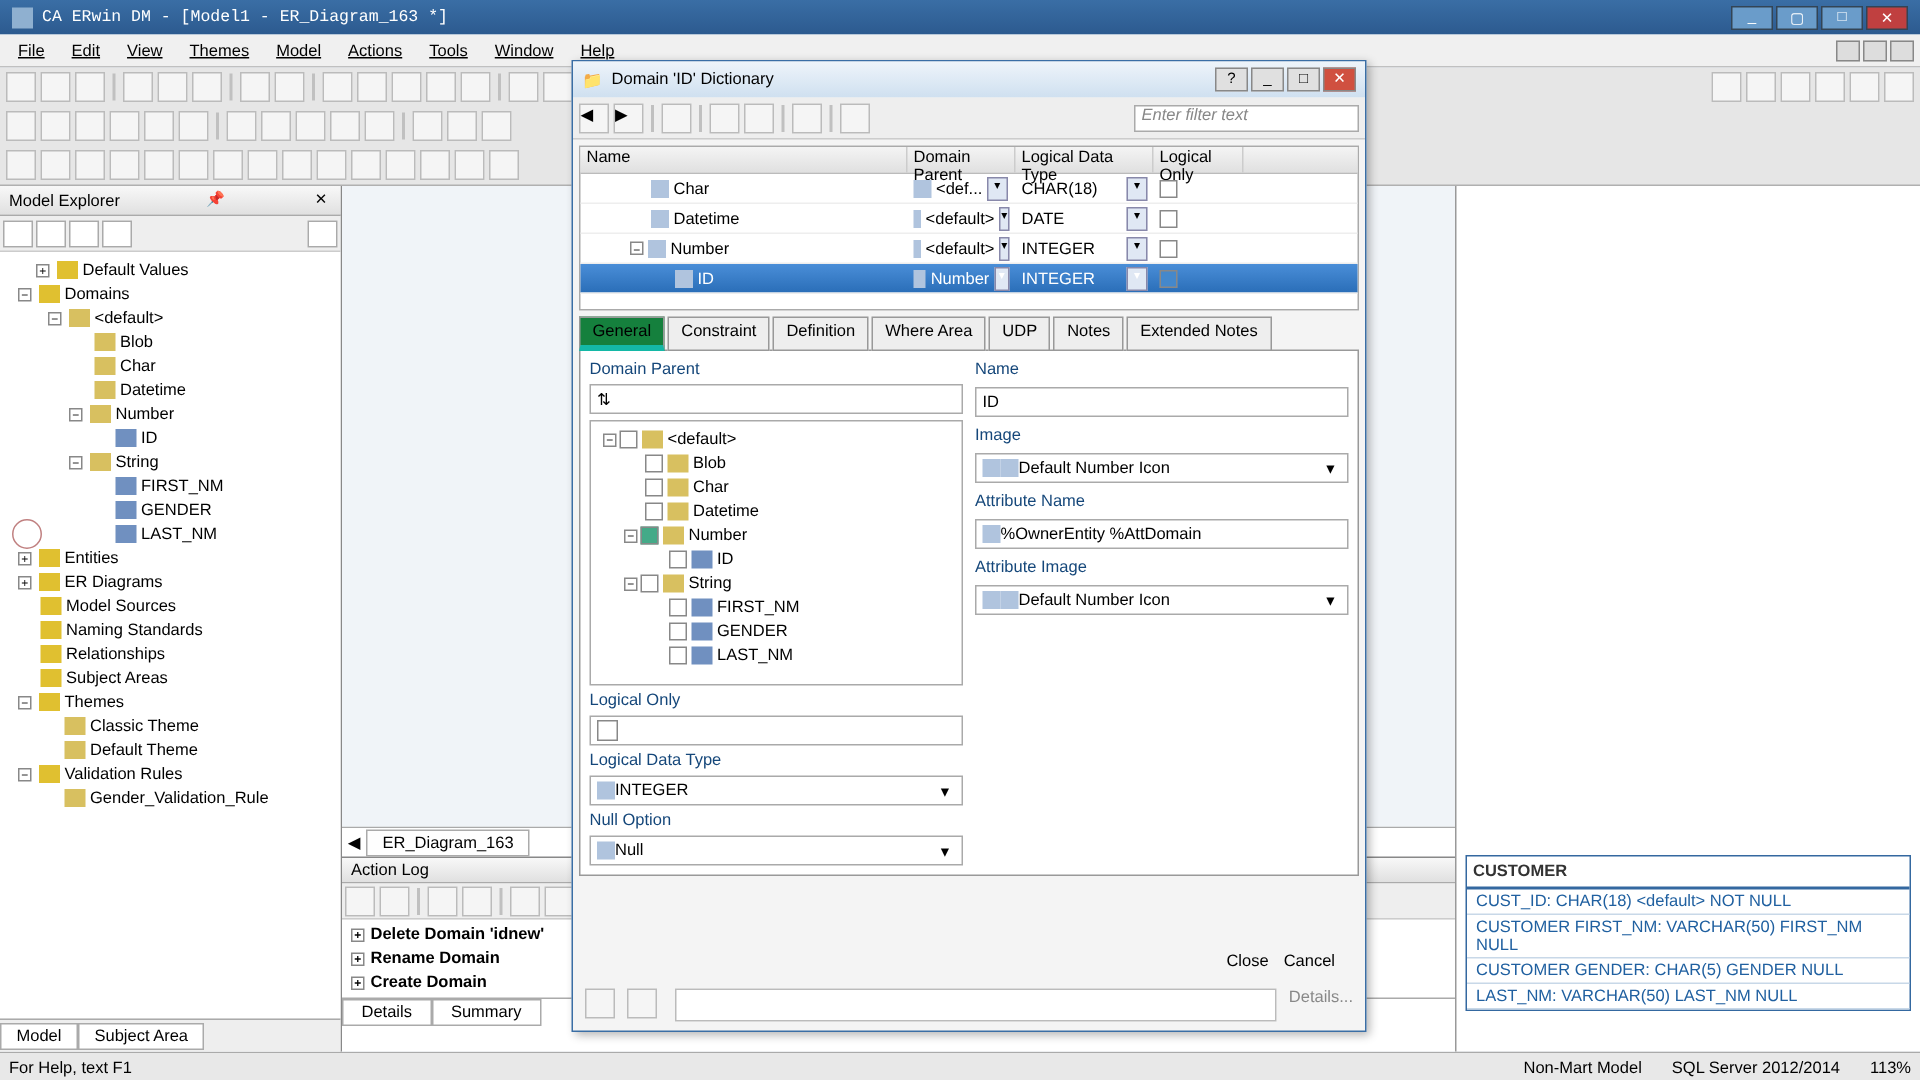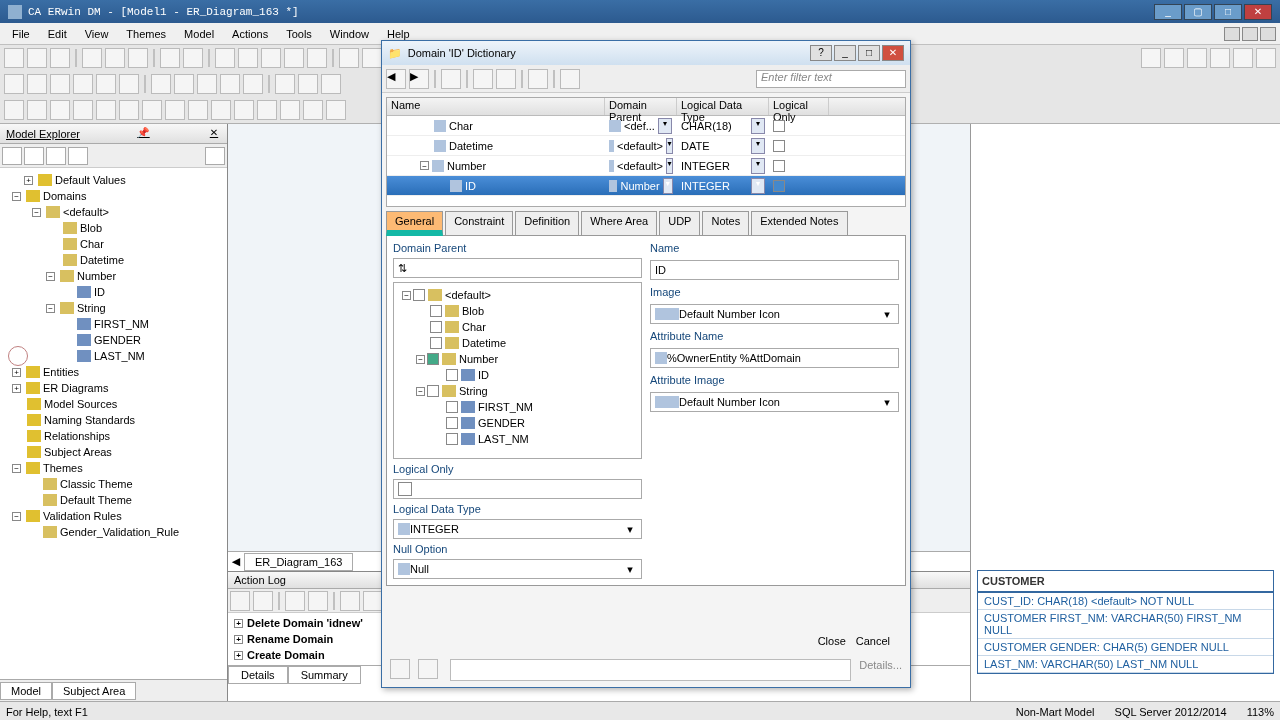--- a/index.html
+++ b/index.html
@@ -6,32 +6,32 @@
 body { background: #d4e6f8; width: 1280px; height: 720px; overflow: hidden; position: relative; }
 
 .titlebar { background: linear-gradient(#3a6ea5, #2c5a8f); height: 23px; color: white; display: flex; align-items: center; padding: 0 8px; }
 .titlebar .app-icon { width: 14px; height: 14px; background: #8fb0d0; margin-right: 6px; }
 .titlebar .title { flex: 1; font-family: Liberation Mono, monospace; }
 .titlebar .winbtns { display: flex; gap: 2px; }
 .titlebar .winbtn { width: 28px; height: 16px; background: #6a9cca; border: 1px solid #345; display: flex; align-items: center; justify-content: center; color: white; font-size: 10px; }
 .titlebar .winbtn.close { background: #c04040; }
 
 .menubar { background: #f0f0f0; height: 22px; display: flex; align-items: center; padding: 0 4px; gap: 2px; border-bottom: 1px solid #c0c0c0; }
-.menubar .item { padding: 2px 8px; cursor: default; }
+.menubar .item { padding: 2px 8px; cursor: default; text-decoration: underline; }
 .menubar .right { margin-left: auto; display: flex; gap: 2px; }
 .menubar .right .mbtn { width: 16px; height: 14px; border: 1px solid #888; background: #ddd; }
 
 .toolbars { background: #e6e6e6; border-bottom: 1px solid #b0b0b0; }
 .toolbar-row { height: 26px; display: flex; align-items: center; gap: 3px; padding: 0 4px; }
 .tbtn { width: 20px; height: 20px; border: 1px solid #bbb; background: #f5f5f5; display: inline-block; }
 .tsep { width: 2px; height: 18px; background: #c0c0c0; margin: 0 2px; }
 
 .main { display: flex; height: calc(100% - 23px - 22px - 78px - 20px); }
 .left-panel { width: 228px; background: #fff; border-right: 1px solid #888; display: flex; flex-direction: column; }
-.panel-title { background: linear-gradient(#f8f8f8, #e0e0e0); height: 20px; display: flex; align-items: center; padding: 0 6px; border-bottom: 1px solid #aaa; text-decoration: underline; }
+.panel-title { background: linear-gradient(#f8f8f8, #e0e0e0); height: 20px; display: flex; align-items: center; padding: 0 6px; border-bottom: 1px solid #aaa; }
 .panel-title .pin, .panel-title .x { width: 14px; height: 14px; margin-left: auto; font-size: 10px; text-align: center; }
 .panel-tab-strip { height: 24px; background: #eee; display: flex; align-items: center; gap: 2px; padding: 2px; border-bottom: 1px solid #ccc; }
 .panel-tab-strip .ticon { width: 20px; height: 18px; border: 1px solid #aaa; background: #fff; }
 
 .tree { flex: 1; overflow: auto; padding: 4px; background: #fff; }
 .tree-node { display: flex; align-items: center; height: 16px; white-space: nowrap; }
 .tree-node .exp { width: 9px; height: 9px; border: 1px solid #888; font-size: 8px; line-height: 7px; text-align: center; margin-right: 2px; }
 .tree-node .sp { display: inline-block; }
 .tree-node .ticon2 { width: 14px; height: 12px; background: #d8c060; margin: 0 3px; }
 .tree-node .ticon2.y { background: #e0c030; }
@@ -83,21 +83,21 @@
 .gc1 { width: 218px; } .gc2 { width: 72px; } .gc3 { width: 92px; } .gc4 { width: 60px; }
 .grow { display: flex; height: 20px; align-items: center; border-bottom: 1px solid #eee; }
 .grow.sel { background: linear-gradient(#4a8ed8, #2a6eb8); color: #fff; }
 .grow .gcell { padding: 0 4px; display: flex; align-items: center; gap: 3px; }
 .gicon { width: 12px; height: 12px; background: #b0c4de; }
 .dd { width: 14px; height: 16px; border: 1px solid #88a; background: #e0e8f4; font-size: 8px; text-align: center; }
 .chk { width: 12px; height: 12px; border: 1px solid #888; background: #fff; }
 
 .tabs-strip { display: flex; margin: 4px 4px 0; border-bottom: 1px solid #999; gap: 0; }
 .tabs-strip .tab { padding: 3px 8px; border: 1px solid #999; background: #eee; margin-right: 2px; margin-bottom: -1px; }
-.tabs-strip .tab.active { background: #fdba74; border-bottom: 6px solid #14b8a6; }
+.tabs-strip .tab.active { background: #15803d; border-bottom: 4px solid #14b8a6; }
 
 .tab-body { display: flex; margin: 0 4px; border: 1px solid #999; border-top: none; padding: 6px; gap: 8px; height: 350px; background: #fff; }
 .tleft { flex: 1; display: flex; flex-direction: column; gap: 4px; }
 .tright { flex: 1; display: flex; flex-direction: column; gap: 6px; }
 .field-lbl { color: #15477a; font-size: 11px; }
 .dp-box { border: 1px solid #aaa; height: 20px; display: flex; align-items: center; padding: 0 4px; }
 .dp-tree { border: 1px solid #aaa; flex: 1; padding: 4px; overflow: auto; }
 .combo, .txt { border: 1px solid #aaa; height: 20px; display: flex; align-items: center; padding: 0 4px; background: #fff; }
 .combo .cdrp { margin-left: auto; width: 14px; text-align: center; }
 .lo-row { display: flex; align-items: center; gap: 6px; }

